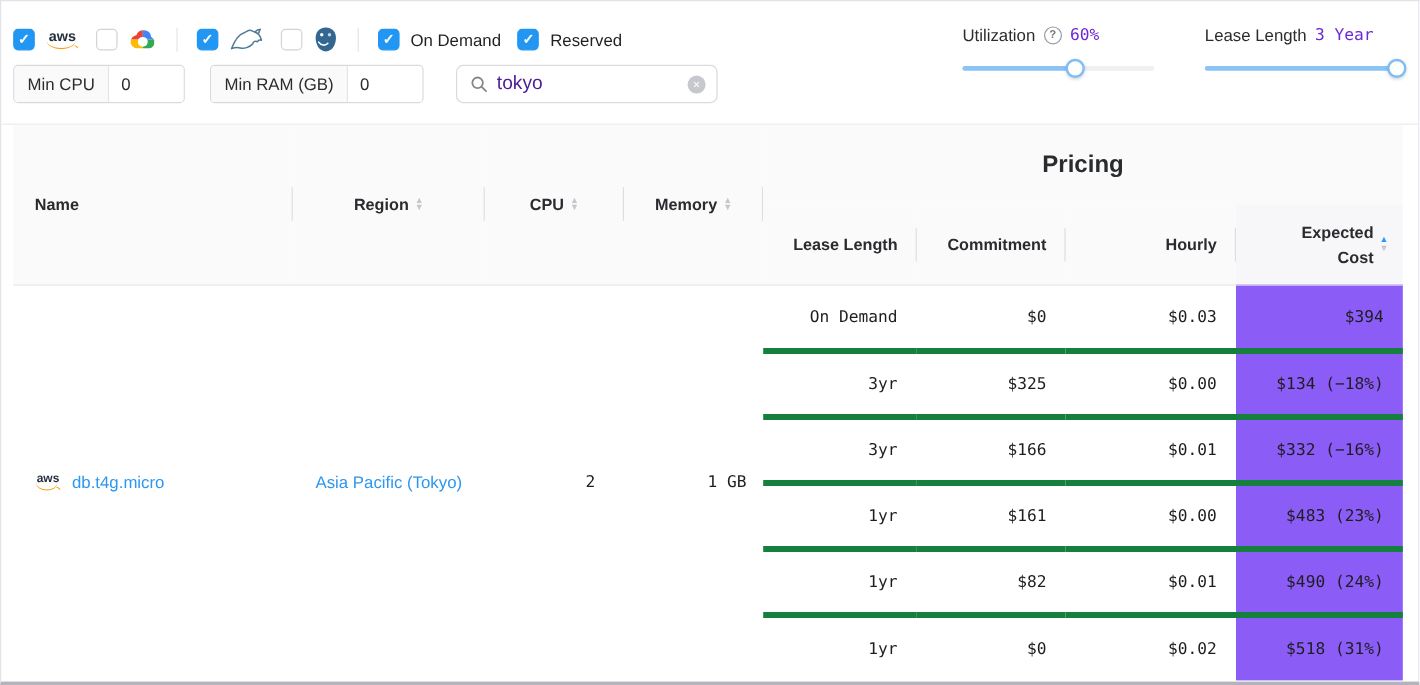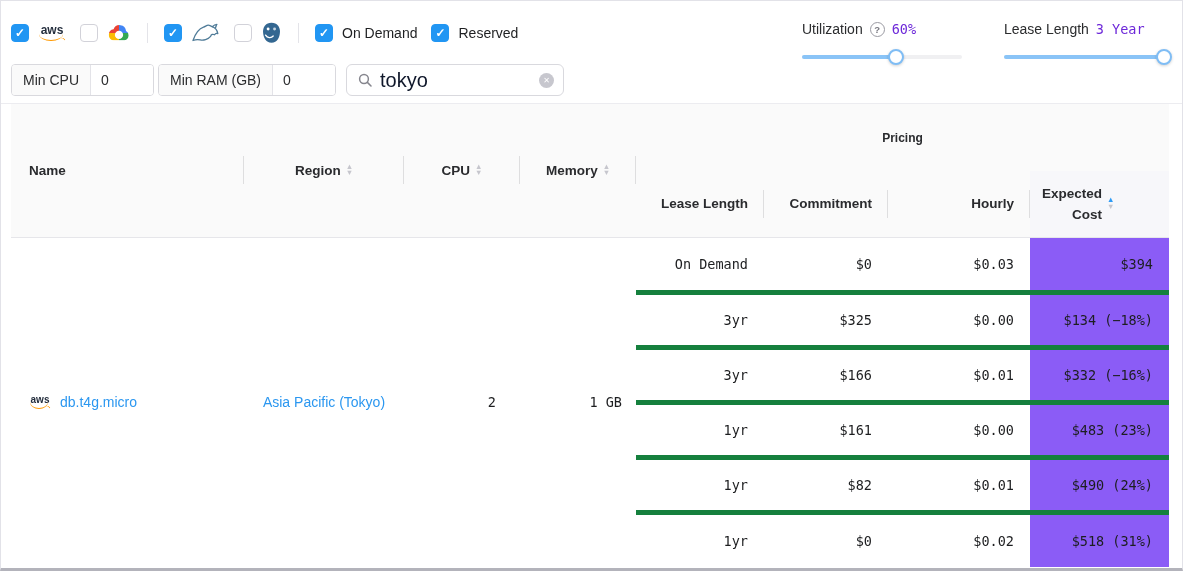--- a/index.html
+++ b/index.html
@@ -29,27 +29,27 @@
   
   .aws-logo { position:relative; width:28px; height:18px; }
   .aws-logo .aws-word { font-size:12px; font-weight:bold; color:#252f3e; letter-spacing:0; line-height:12px; display:block; text-align:center; }
   .aws-logo .aws-smile { position:absolute; left:1px; right:3px; bottom:1px; height:7px;
      border-bottom:1.8px solid #ff9900; border-radius:0 0 50% 50%/0 0 100% 100%; }
   .aws-logo .aws-smile::after { content:""; position:absolute; right:-2px; bottom:-2px; width:4px; height:4px;
      border-right:1.8px solid #ff9900; border-radius:0 3px 0 0; transform:rotate(-40deg); }
   .aws-logo.small { width:22px; height:15px; }
   .aws-logo.small .aws-word { font-size:10px; line-height:10px; }
 
-  .input-row { display:flex; align-items:center; gap:4px; margin-top:11px; }
+  .input-row { display:flex; align-items:center; gap:21px; margin-top:1px; }
   .input-group { display:flex; align-items:stretch; height:32px; border:1px solid #d9d9de; border-radius:4px; overflow:hidden; background:#fff; }
   .input-group .ig-label { display:flex; align-items:center; padding:0 11px; background:#fafafa; border-right:1px solid #e3e3e8; font-size:14px; color:#2b2c2e; white-space:nowrap; }
   .input-group input { border:none; outline:none; width:62px; padding:0 10px; font-size:14px; color:#2b2c2e; font-family:"Liberation Sans", sans-serif; }
 
   .searchbox { display:flex; align-items:center; height:32px; width:218px; border:1px solid #d9d9de; border-radius:6px; padding:0 9px 0 11px; background:#fff; margin-left:6px; }
-  .searchbox input { border:none; outline:none; flex:1; font-size:20px; color:#0f172a; margin-left:8px; font-family:"Liberation Sans", sans-serif; min-width:0; }
+  .searchbox input { border:none; outline:none; flex:1; font-size:16px; color:#4c1d95; margin-left:8px; font-family:"Liberation Sans", sans-serif; min-width:0; }
   .clear-btn { width:15px; height:15px; border-radius:50%; background:#c7c7ce; color:#fff; font-size:8px; line-height:15px; text-align:center; cursor:pointer; flex:0 0 auto; }
 
   
   .topbar-right { display:flex; gap:42px; padding:15px 18px 0 0; }
   .slider-block { width:160px; }
   .slider-caption { display:flex; align-items:flex-end; gap:7px; font-size:14px; color:#2b2c2e; height:21px; white-space:nowrap; }
   .slider-caption .val { font-size:13.5px; color:#6d28d9; }
   .help-icon { width:15px; height:15px; border-radius:50%; border:1.2px solid #9a9aa2; color:#77777f; font-size:9.5px; line-height:13px; text-align:center; font-weight:bold; cursor:pointer; flex:0 0 auto; }
   .slider { position:relative; height:18px; margin-top:11px; cursor:pointer; }
   .slider .track { position:absolute; top:7px; left:0; right:0; height:4px; border-radius:2px; background:#f0f0f2; }
@@ -57,34 +57,34 @@
   .slider .handle{ position:absolute; top:1px; left:var(--pct,50%); transform:translateX(-50%); width:16px; height:16px;
                    background:#fff; border:2px solid #7fbdf5; border-radius:50%; box-shadow:0 1px 3px rgba(0,0,0,.18); }
 
   
   table.grid { border-collapse:collapse; table-layout:fixed; width:1158px; margin-left:10px; }
   col.c-name{width:233px} col.c-region{width:160px} col.c-cpu{width:116px} col.c-mem{width:116px}
   col.c-lease{width:128px} col.c-commit{width:124px} col.c-hourly{width:142px} col.c-exp{width:139px}
 
   thead th { background:#fafafa; font-weight:600; font-size:13.5px; color:#2a2b2e; position:relative; }
   thead { border-bottom:1px solid #e6e6ea; }
-  th.h-pricing { height:67px; text-align:center; vertical-align:middle; font-size:12px; }
+  th.h-pricing { height:67px; text-align:center; vertical-align:middle; font-size:20px; }
   tr.subhead th { height:66px; vertical-align:middle; }
   th.h-name { text-align:left; padding-left:18px; vertical-align:middle; }
   th.h-region, th.h-cpu, th.h-mem { text-align:center; vertical-align:middle; }
   th.h-lease, th.h-commit, th.h-hourly { text-align:right; padding-right:16px; }
   th.h-exp { text-align:right; padding-right:12px; background:#f7f7fa; }
 
   th.div-r::after { content:""; position:absolute; right:0; top:50%; transform:translateY(-50%); width:1px; height:28px; background:#dededf; }
 
   .hdr-inline { display:inline-flex; align-items:center; gap:5px; cursor:pointer; }
   .sort { display:inline-flex; flex-direction:column; line-height:0; }
   .sort i { font-style:normal; font-size:7.5px; line-height:6.5px; color:#c6c6cd; }
   .sort i.active { color:#2e9bf5; }
-  .exp-wrap { display:flex; justify-content:flex-start; align-items:center; gap:5px; cursor:pointer; }
+  .exp-wrap { display:flex; justify-content:flex-end; align-items:center; gap:5px; cursor:pointer; }
   .exp-text { max-width:72px; text-align:right; line-height:21px; }
 
   tbody td { font-size:13.5px; color:#1d1e20; vertical-align:middle; }
   tbody tr { height:55px; }
   td.b-name { padding-left:18px; }
   .name-cell { display:flex; align-items:center; gap:9px; }
   .link { color:#2b97f0; cursor:pointer; font-size:14px; }
   td.b-region { text-align:center;margin-top:20px; }
   td.b-cpu { text-align:right; padding-right:24px; }
   td.b-mem { text-align:right; padding-right:14px; }

